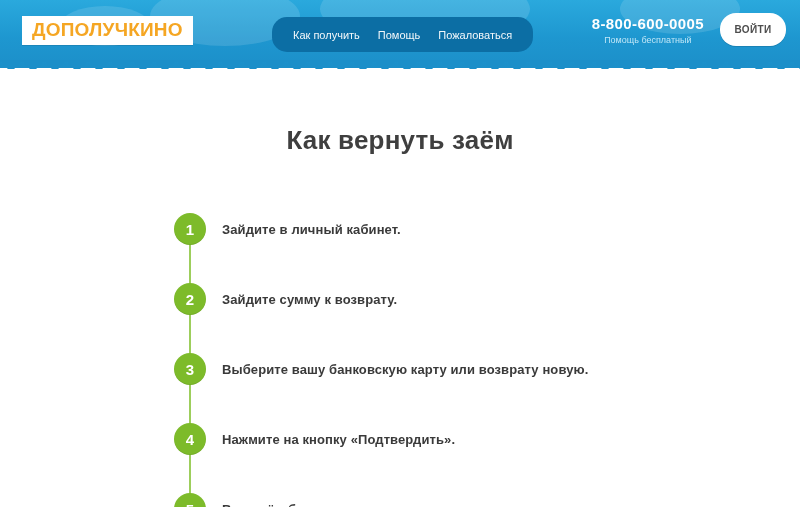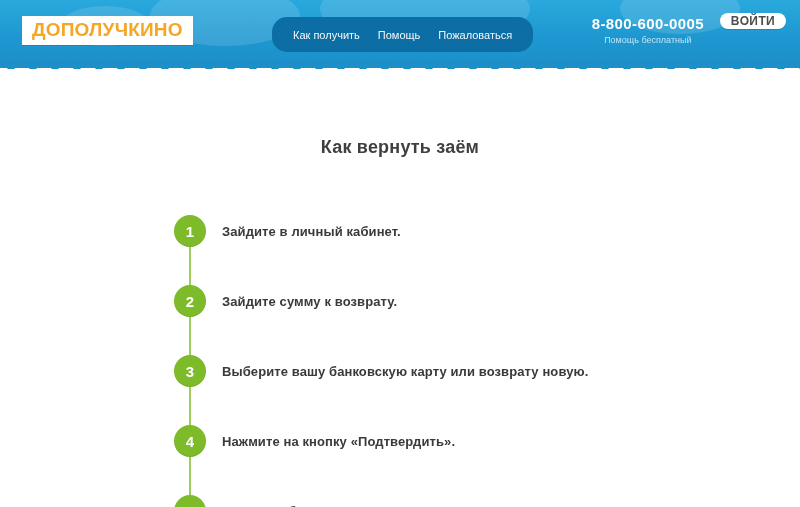--- a/index.html
+++ b/index.html
@@ -103,26 +103,26 @@
     color: #bfe6f7;
     font-size: 9px;
     line-height: 14px;
     white-space: nowrap;
   }
 
   
   .login-btn {
     position: absolute;
     right: 14px; top: 13px;
-    width: 66px; height: 16px;
+    width: 66px; height: 33px;
     border-radius: 16px;
     background: #ffffff;
     border: none;
     color: #4d4d4d;
-    font-size: 12px;
+    font-size: 10px;
     font-weight: bold;
     text-transform: uppercase;
     letter-spacing: 0.4px;
     cursor: pointer;
     font-family: "Liberation Sans", sans-serif;
     box-shadow: 0 1px 0 rgba(0,0,0,0.12);
   }
 
   
   .scallop {
@@ -151,23 +151,23 @@
   
   .main {
     position: relative;
     width: 800px;
     height: 427px;
     background: #ffffff;
   }
   .page-title {
     text-align: center;
     color: #3f3f3f;
-    font-size: 18px;
-    font-weight: bold;
-    margin: 12px;
+    font-size: 26px;
+    font-weight: bold;
+    margin: 0;
     padding-top: 45px;
     letter-spacing: 0.2px;
   }
 
   .steps {
     position: relative;
     margin: 38px 0 0 0;
     padding: 0;
     list-style: none;
   }

